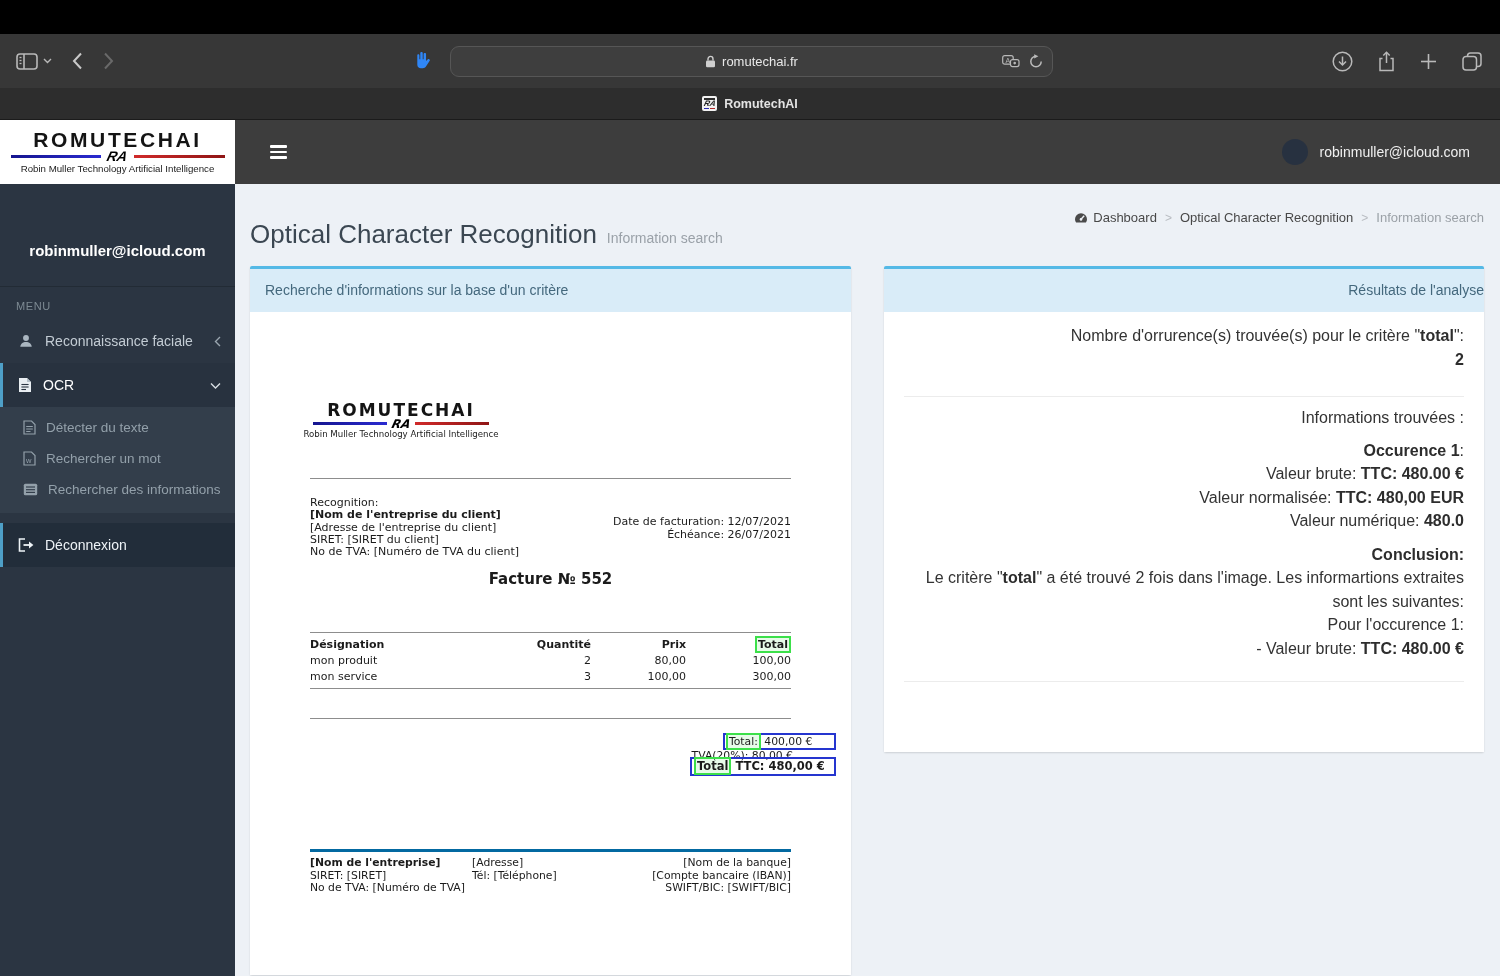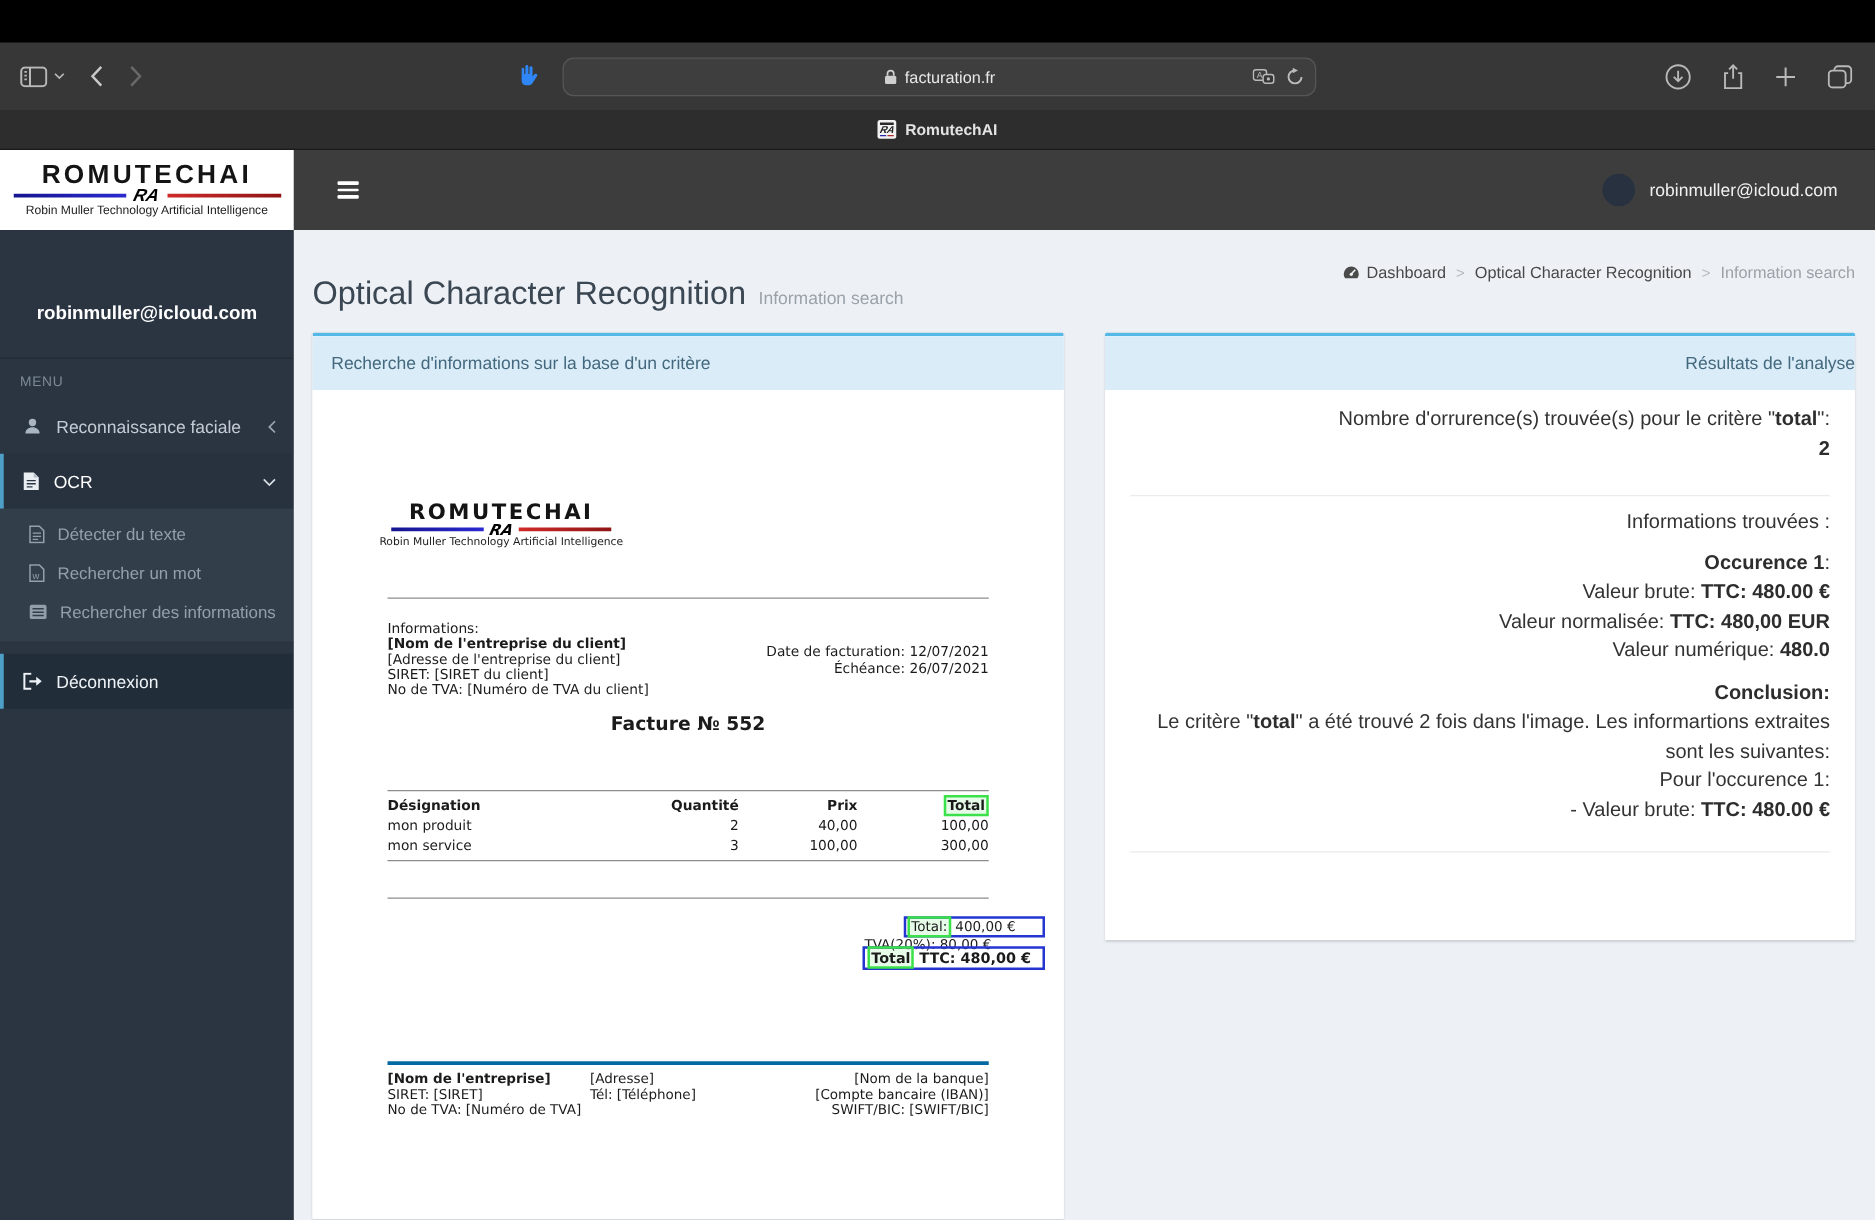--- a/index.html
+++ b/index.html
@@ -165,21 +165,21 @@
         </svg>
     </span>
 
     <div class="tb-url">
       <span>
         <svg width="11" height="13" viewBox="0 0 11 13">
             <rect x="1" y="5.6" width="9" height="6.6" rx="1.2" fill="#cfcfcf"></rect>
             <path d="M3 5.6V3.9a2.5 2.5 0 0 1 5 0v1.7" fill="none" stroke="#cfcfcf" stroke-width="1.4"></path>
           </svg>
       </span>
-      <span>facturation.fr</span>
+      <span>romutechai.fr</span>
       <span class="url-right">
         <span>
           <svg width="18" height="14" viewBox="0 0 18 14">
               <rect x="0.7" y="0.7" width="10.5" height="8.5" rx="2" fill="none" stroke="#b9b9b9" stroke-width="1.2"></rect>
               <text x="3.4" y="7.6" font-size="7" fill="#b9b9b9">A</text>
               <rect x="8.5" y="4.6" width="8.5" height="7" rx="2" fill="#373737" stroke="#b9b9b9" stroke-width="1.2"></rect>
               <circle cx="12.7" cy="8.1" r="1.3" fill="#b9b9b9"></circle>
             </svg>
         </span>
         <span>
@@ -378,21 +378,21 @@
                       <span class="u-blue"></span>
                       <span class="u-mark">RA</span>
                       <span class="u-red"></span>
                     </div>
                   <div class="brand-tagline">Robin Muller Technology Artificial Intelligence</div>
                 </div>
 
                 <div class="inv-hr" style="top:166px"></div>
 
                 <div class="inv-recipient">
-                  <div>Informations:</div>
+                  <div>Recognition:</div>
                   <div style="font-weight:700">[Nom de l'entreprise du client]</div>
                   <div>[Adresse de l'entreprise du client]</div>
                   <div>SIRET: [SIRET du client]</div>
                   <div>No de TVA: [Numéro de TVA du client]</div>
                 </div>
 
                 <div class="inv-dates">
                   <div>Date de facturation: 12/07/2021</div>
                   <div>Échéance: 26/07/2021</div>
                 </div>
@@ -402,21 +402,21 @@
                 <div class="inv-table">
                   <div class="t-row hd">
                     <span class="tc1">Désignation</span>
                     <span class="tc2">Quantité</span>
                     <span class="tc3">Prix</span>
                     <span class="tc4"><span class="hl-green">Total</span></span>
                   </div>
                   <div class="t-row">
                     <span class="tc1">mon produit</span>
                     <span class="tc2">2</span>
-                    <span class="tc3">40,00</span>
+                    <span class="tc3">80,00</span>
                     <span class="tc4">100,00</span>
                   </div>
                   <div class="t-row">
                     <span class="tc1">mon service</span>
                     <span class="tc2">3</span>
                     <span class="tc3">100,00</span>
                     <span class="tc4">300,00</span>
                   </div>
                 </div>
 

